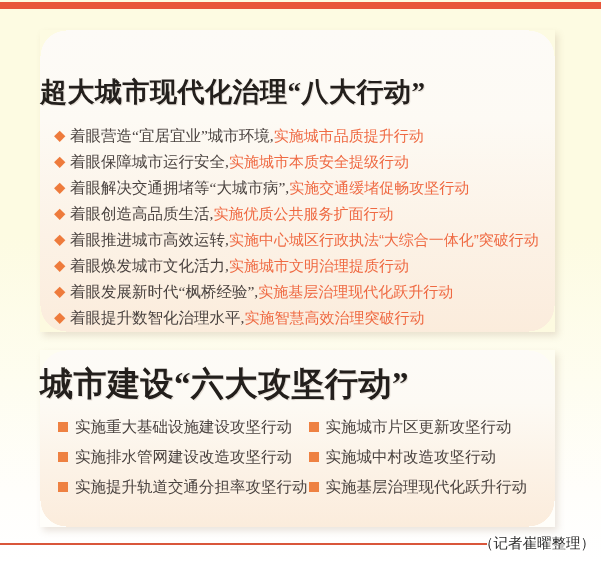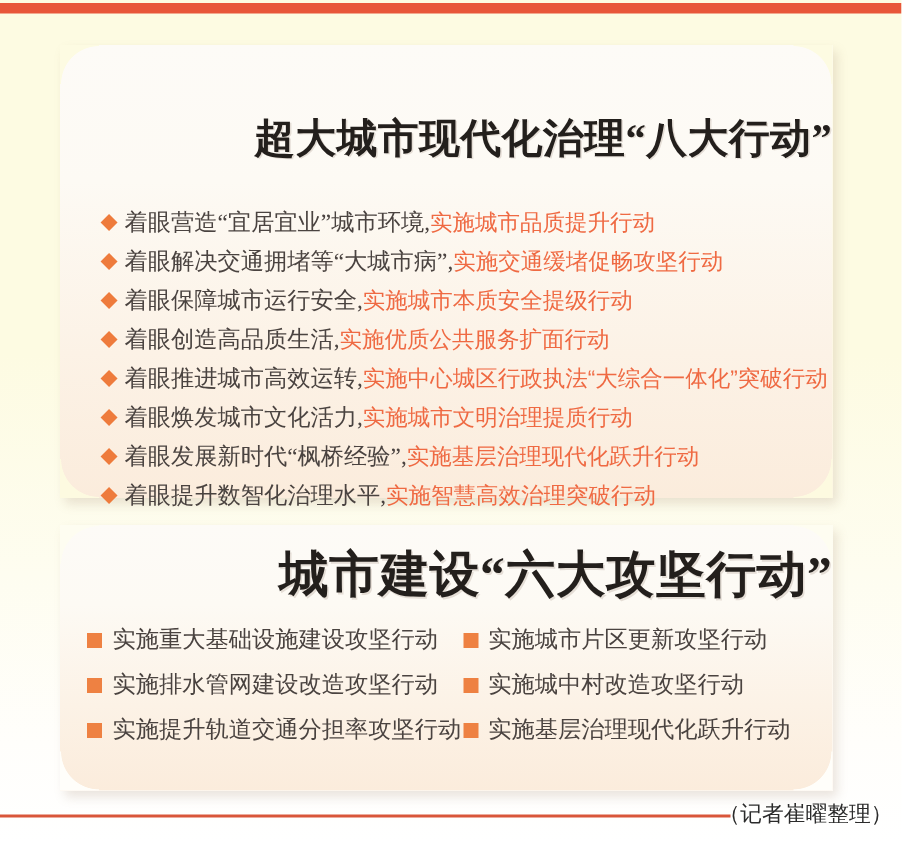--- a/index.html
+++ b/index.html
@@ -104,21 +104,21 @@
     --pagebg: #fefdf1;
   }
   #card-actions6 .notch-bl,
   #card-actions6 .notch-br { --pagebg: #fffefa; }
 
   
   .card-title {
     position: absolute;
     left: 0;
     width: 100%;
-    text-align: right;
+    text-align: left;
     font-family: "Liberation Serif", "DejaVu Serif", serif;
     font-weight: bold;
     color: #231f1c;
     letter-spacing: 0.5px;
     text-shadow: 1px 1px 0 rgba(120, 95, 80, 0.18);
   }
   #title-1 {
     top: 45px;
     font-size: 27px;
     line-height: 34px;
@@ -128,21 +128,21 @@
     font-size: 33px;
     line-height: 32px;
   }
 
   
   #list-actions8 {
     position: absolute;
     left: 15px;
     top: 93px;
     width: 490px;
-    margin: 13px;
+    margin: 0;
     padding: 0;
     list-style: none;
   }
   #list-actions8 li {
     display: flex;
     align-items: baseline;
     height: 26px;
     font-size: 15.5px;
     line-height: 26px;
     white-space: nowrap;
@@ -235,27 +235,27 @@
     <div class="card-title" id="title-1">超大城市现代化治理“八大行动”</div>
 
     <ul id="list-actions8">
       <li>
         <span class="bullet-diamond"></span>
         <span class="lead">着眼营造“宜居宜业”城市环境,</span>
         <span class="accent">实施城市品质提升行动</span>
       </li>
       <li>
         <span class="bullet-diamond"></span>
+        <span class="lead">着眼保障城市运行安全,</span>
+        <span class="accent">实施城市本质安全提级行动</span>
+      </li>
+      <li>
+        <span class="bullet-diamond"></span>
         <span class="lead">着眼解决交通拥堵等“大城市病”,</span>
         <span class="accent">实施交通缓堵促畅攻坚行动</span>
-      </li>
-      <li>
-        <span class="bullet-diamond"></span>
-        <span class="lead">着眼保障城市运行安全,</span>
-        <span class="accent">实施城市本质安全提级行动</span>
       </li>
       <li>
         <span class="bullet-diamond"></span>
         <span class="lead">着眼创造高品质生活,</span>
         <span class="accent">实施优质公共服务扩面行动</span>
       </li>
       <li>
         <span class="bullet-diamond"></span>
         <span class="lead">着眼推进城市高效运转,</span>
         <span class="accent">实施中心城区行政执法“大综合一体化”突破行动</span>

